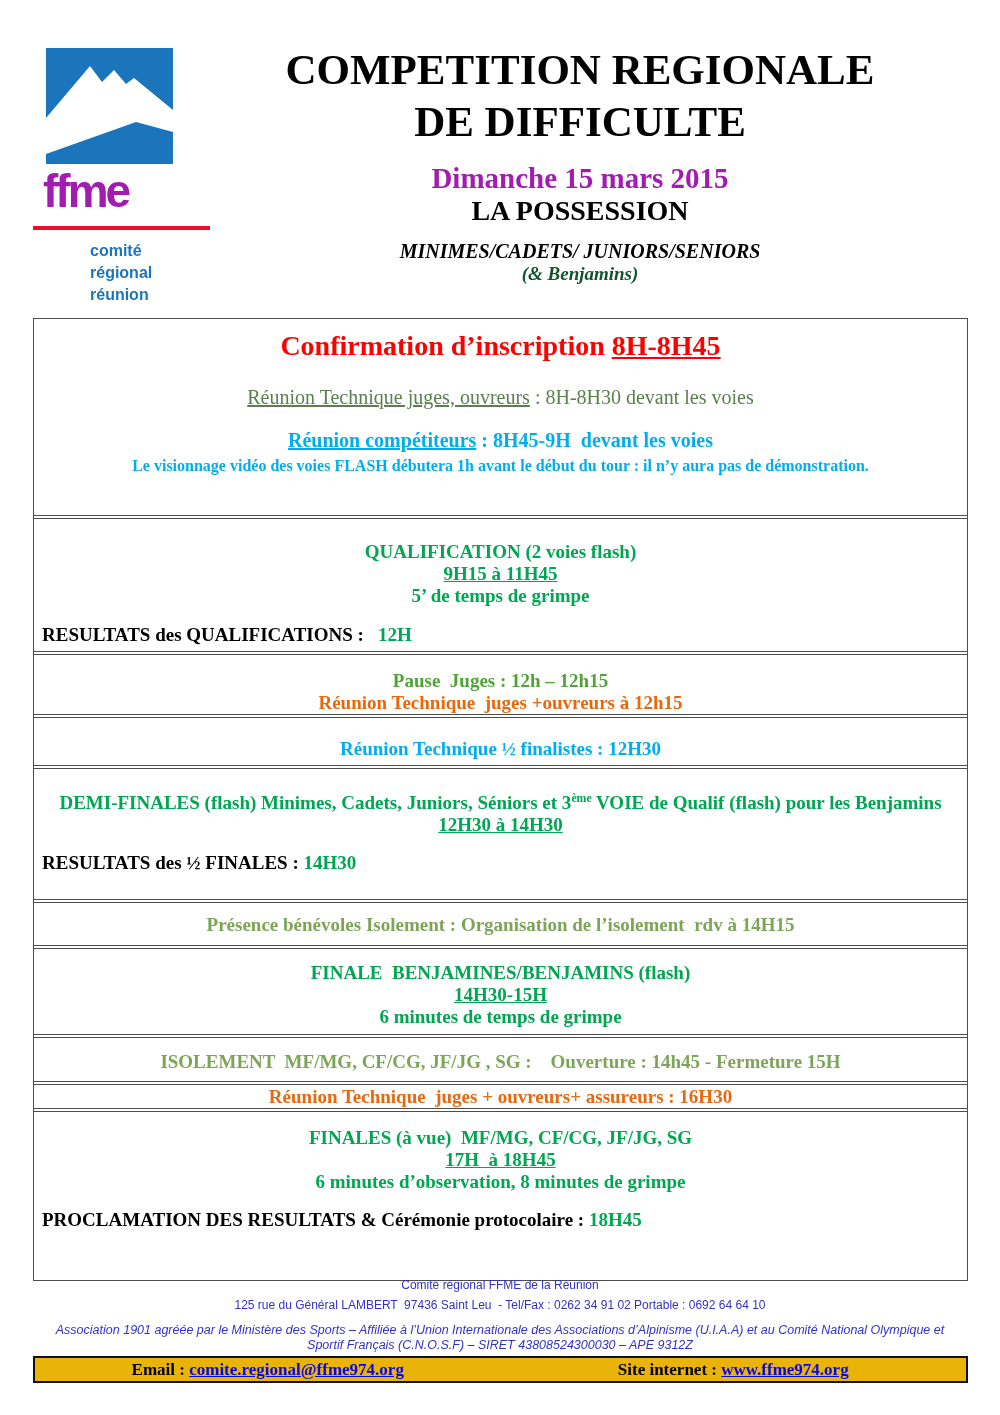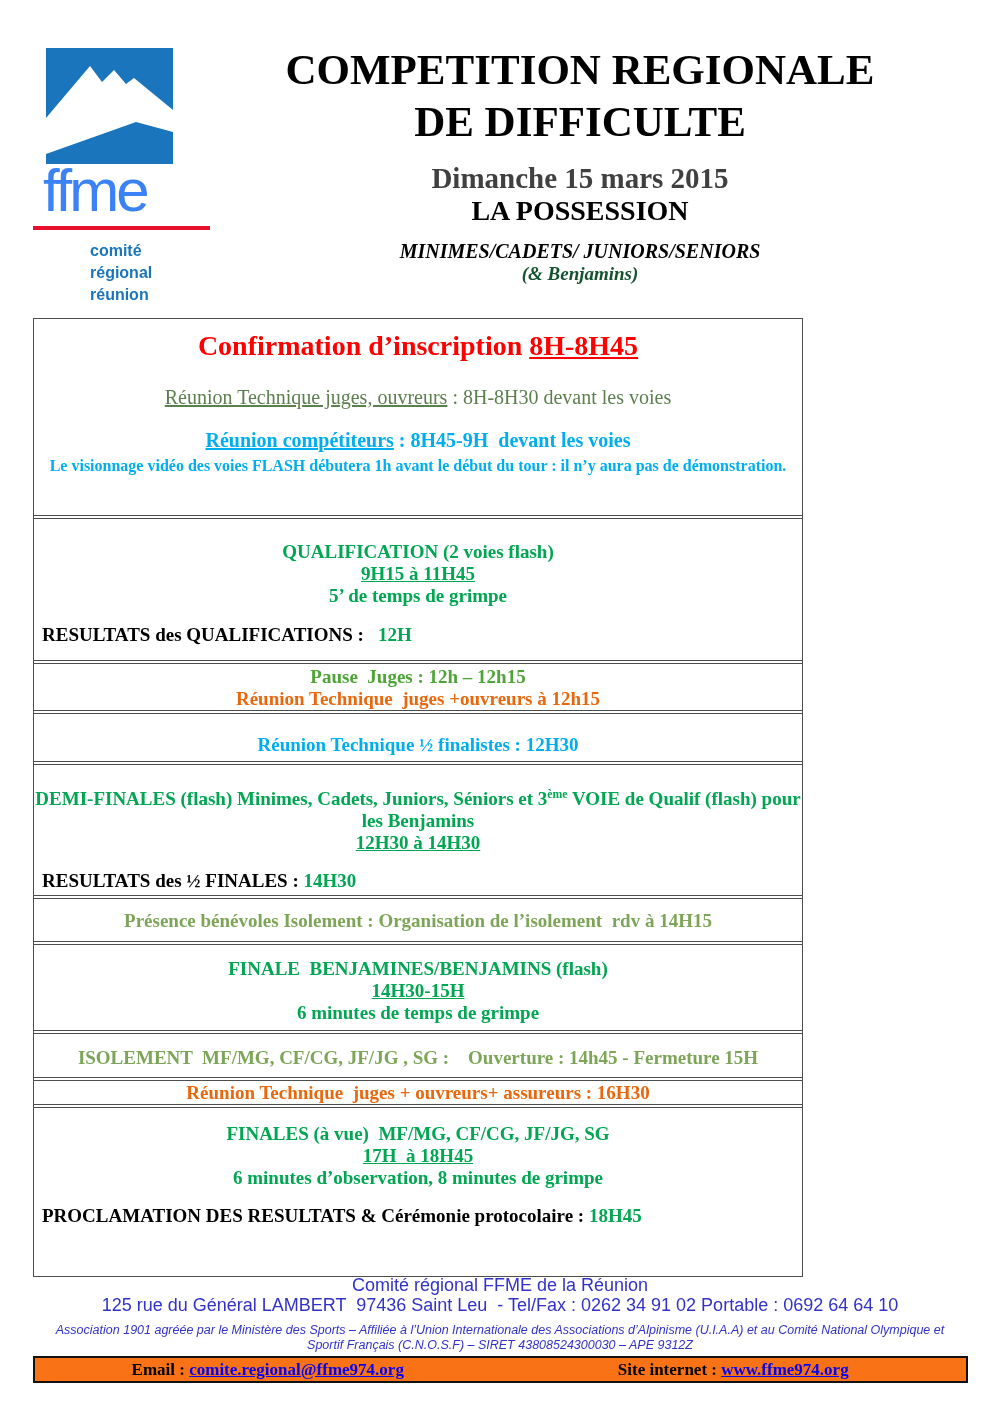--- a/index.html
+++ b/index.html
@@ -4,34 +4,34 @@
 <style>
   * { margin:0; padding:0; box-sizing:border-box; }
   html,body { background:#ffffff; }
   body { font-family:"Liberation Serif", serif; }
   .page { position:relative; width:1000px; height:1415px; background:#fff; overflow:hidden; }
 
   
   .header { position:relative; height:318px; }
   .logo { position:absolute; left:33px; top:48px; width:180px; }
   .logo svg { display:block; margin-left:13px; }
-  .logo .brand { margin-left:10px; margin-top:2px; color:#3b82f6; font-family:"Liberation Sans",sans-serif;
-                 font-weight:normal; font-size:60px; line-height:50px; letter-spacing:-3px; }
+  .logo .brand { margin-left:10px; margin-top:2px; color:#a21caf; font-family:"Liberation Sans",sans-serif;
+                 font-weight:bold; font-size:46px; line-height:50px; letter-spacing:-3px; }
   .logo .redline { margin-top:10px; width:177px; height:4px; background:#e8112d; }
   .logo .org { margin-left:57px; margin-top:10px; color:#1b75bc; font-family:"Liberation Sans",sans-serif;
                font-weight:bold; font-size:16px; line-height:22px; }
   .titleblock { position:absolute; left:230px; top:44px; width:700px; text-align:center; }
   .title1 { font-size:43px; font-weight:bold; line-height:52px; color:#000; }
-  .eventdate { margin-top:14px; font-size:29px; font-weight:bold; color:#404040; }
+  .eventdate { margin-top:14px; font-size:29px; font-weight:bold; color:#a21caf; }
   .eventplace { font-size:28px; font-weight:bold; color:#000; }
   .cats { margin-top:13px; font-size:20px; font-weight:bold; font-style:italic; color:#000; }
   .catsnote { font-size:19px; font-weight:bold; font-style:italic; color:#14532d; }
 
   
-  .schedule { position:absolute; left:33px; top:318px; width:770px; border:1px solid #4d4d4d; }
+  .schedule { position:absolute; left:33px; top:318px; width:935px; border:1px solid #4d4d4d; }
   .box { min-height:40px; }
   .box + .box { border-top:4px double #4d4d4d; }
   .line { white-space:pre-wrap; font-size:19px; line-height:22px; font-weight:bold; }
   .c { text-align:center; }
   .left { text-align:left; padding-left:8px; }
   .u { text-decoration:underline; }
   .red { color:#fe0000; }
   .cyan { color:#00aeef; }
   .green { color:#00a651; }
   .grass { color:#4ea437; }
@@ -40,39 +40,39 @@
   .orange { color:#e9670d; }
   sup.ord { font-size:0.62em; vertical-align:super; }
 
   .s1 { min-height:196px; padding-top:10px; }
   .s1 .boxtitle { font-size:28px; line-height:34px; font-weight:bold; }
   .s1 .judges { margin-top:23px; font-size:20px; font-weight:normal; }
   .s1 .compet { margin-top:20px; font-size:20px; line-height:25px; }
   .s1 .flashnote { margin:0 auto; max-width:880px; font-size:16px; line-height:25px; }
   .s2 { min-height:136px; padding-top:22px; }
   .s2 .results { margin-top:17px; }
-  .s3 { min-height:46px; padding-top:2px;margin-top:9px; }
+  .s3 { min-height:46px; padding-top:15px; }
   .s4 { min-height:51px; padding-top:20px; }
   .s5 { min-height:134px; padding-top:19px; }
   .s5 .results { margin-top:16px; }
   .s6 { min-height:46px; padding-top:11px; }
   .s7 { min-height:89px; padding-top:13px; }
   .s8 { min-height:47px; padding-top:13px; }
   .s9 { min-height:26px; padding-top:1px; }
   .s10 { min-height:172px; padding-top:15px; }
   .s10 .proclamation { margin-top:16px; }
 
   
   .footer { position:absolute; left:0; top:1275px; width:1000px; }
   .footer .org-line, .footer .addr-line { text-align:center; color:#3232c8;
-        font-family:"Liberation Sans",sans-serif; font-size:18px; line-height:20px; white-space:pre-wrap; }
+        font-family:"Liberation Sans",sans-serif; font-size:12px; line-height:20px; white-space:pre-wrap; }
   .footer .legal { margin:8px auto 0; width:900px; text-align:center; color:#3232c8;
         font-family:"Liberation Sans",sans-serif; font-style:italic; font-size:12.5px; line-height:15px; }
   .emailbar { position:absolute; left:33px; top:1356px; width:935px; height:27px;
-        background:#f97316; border:2px solid #111; display:flex; align-items:center; }
+        background:#eab308; border:2px solid #111; display:flex; align-items:center; }
   .emailbar .half { flex:1; text-align:center; font-size:17px; font-weight:bold; color:#000; white-space:pre-wrap; }
   .emailbar a { color:#0505ef; text-decoration:underline; cursor:pointer; }
 </style>
 </head>
 <body>
 
 <div class="page">
 
   <div class="header">
     <div class="logo">

